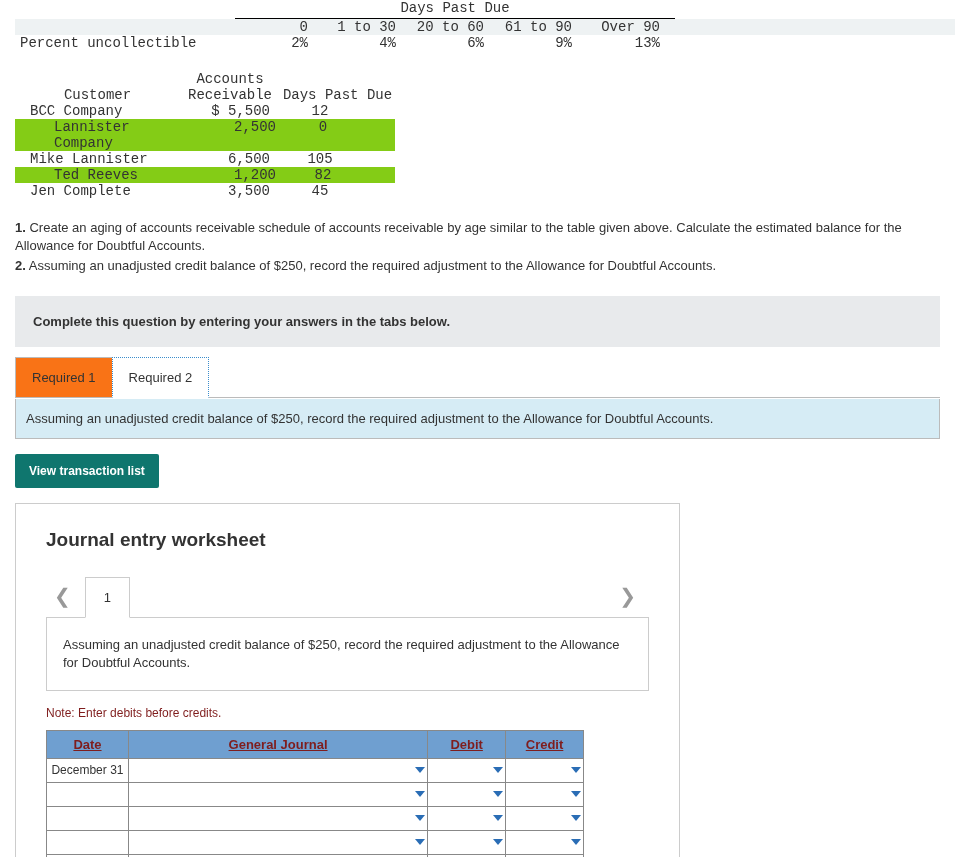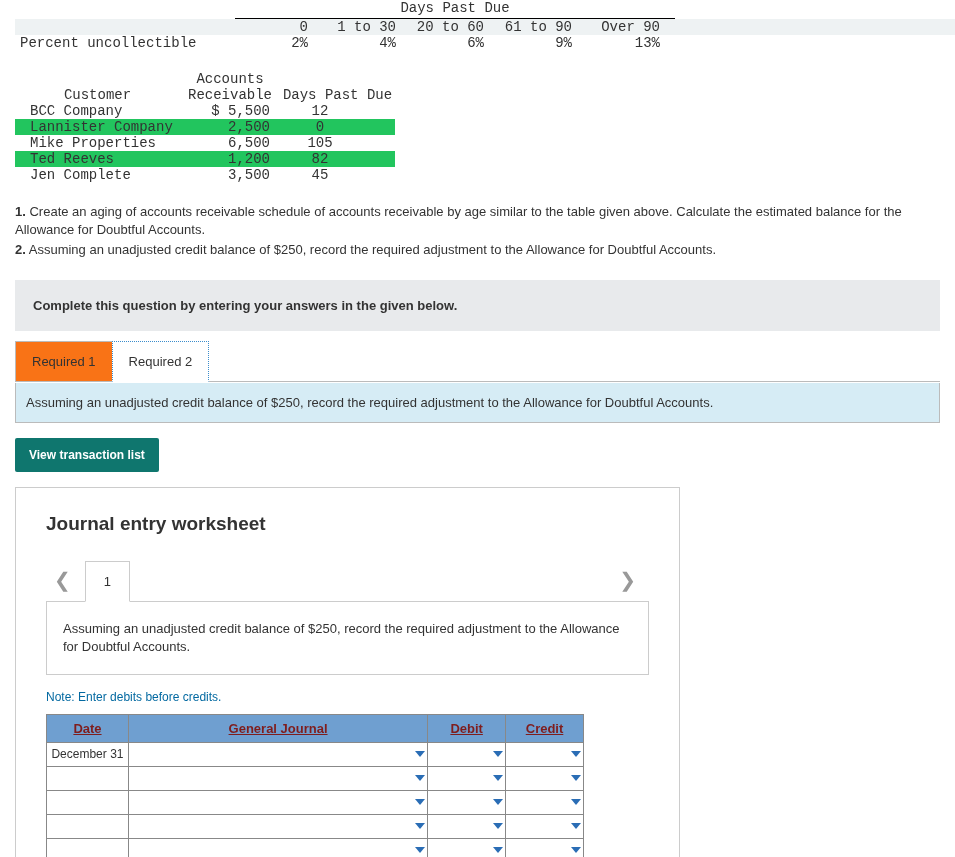--- a/index.html
+++ b/index.html
@@ -13,21 +13,21 @@
     .aging-spacer { width: 220px; }
     .aging-header-title { width: 440px; text-align: center; border-bottom: 1px solid #000; padding-bottom: 2px;}
     .aging-row { display: flex; }
     .aging-label { width: 220px; padding-left: 5px; }
     .aging-cell { width: 88px; text-align: right; padding-right: 15px; }
     .aging-row-shade { background: #eef2f3; }
     
     
     .cust-table { margin: 20px 0 20px 15px; width: 380px; }
     .cust-row { display: flex; }
-    .cust-row-shade { background: #22c55e; }
+    .cust-row-shade { background: #84cc16; padding-left: 24px; }
     .cust-col1 { width: 165px; padding-left: 15px; }
     .cust-col2 { width: 100px; text-align: right; padding-right: 10px; }
     .cust-col3 { width: 115px; text-align: center; padding-right: 35px; }
     .cust-head1 { width: 165px; text-align: center; }
     .cust-head2 { width: 100px; text-align: center; }
     .cust-head3 { width: 115px; text-align: center; }
     
     
     .questions { margin: 5px 15px 20px 15px; line-height: 1.4; }
     .questions .qrow { margin-bottom: 2px; }
@@ -53,21 +53,21 @@
     .view-btn { background: #0f766e; color: #fff; border: none; padding: 10px 14px; font-size: 12px; font-weight: bold; border-radius: 2px; cursor: pointer; }
     
     
     .worksheet { margin: 15px 15px 0 15px; border: 1px solid #ccc; padding: 25px 30px 40px 30px; width: 665px; }
     .ws-title { font-size: 19px; font-weight: bold; margin-bottom: 25px; }
     .ws-nav { display: flex; align-items: center; border-bottom: 1px solid #ccc; position: relative; }
     .ws-arrow { color: #999; font-size: 20px; padding: 0 8px; cursor: pointer; }
     .ws-arrow.right { margin-left: auto; margin-right: 5px; }
     .ws-page { border: 1px solid #ccc; border-bottom: 1px solid #fff; padding: 12px 18px; background: #fff; position: relative; top: 1px; margin-left: 6px; }
     .ws-prompt { border: 1px solid #ccc; padding: 18px 16px; margin: 0 0 15px 0; border-top: none; line-height: 1.4; }
-    .ws-note { color: #0369a1; font-size: 12px; margin-bottom: 10px; }
+    .ws-note { color: #7f1d1d; font-size: 12px; margin-bottom: 10px; }
     
     
     .jtable { border-collapse: collapse; width: 538px; }
     .jtable th { background: #6f9fd0; color: #7f1d1d; font-weight: bold; padding: 6px 4px; border: 1px solid #888; text-align: center; font-size: 13px; text-decoration: underline; }
     .jtable td { border: 1px solid #888; height: 24px; padding: 0 4px; background: #fff; position: relative; font-size: 12px; }
     .jtable .col-date { width: 82px; text-align: center; }
     .jtable .col-gj { width: 300px; }
     .jtable .col-amt { width: 78px; }
     .dd-arrow { position: absolute; right: 2px; top: 50%; transform: translateY(-50%); width: 0; height: 0; border-left: 5px solid transparent; border-right: 5px solid transparent; border-top: 6px solid #2a6db5; }
   </style>
@@ -112,42 +112,42 @@
     <div class="cust-col1">BCC Company</div>
     <div class="cust-col2">$ 5,500</div>
     <div class="cust-col3">12</div>
   </div>
   <div class="cust-row cust-row-shade">
     <div class="cust-col1">Lannister Company</div>
     <div class="cust-col2">2,500</div>
     <div class="cust-col3">0</div>
   </div>
   <div class="cust-row">
-    <div class="cust-col1">Mike Properties</div>
+    <div class="cust-col1">Mike Lannister</div>
     <div class="cust-col2">6,500</div>
     <div class="cust-col3">105</div>
   </div>
   <div class="cust-row cust-row-shade">
     <div class="cust-col1">Ted Reeves</div>
     <div class="cust-col2">1,200</div>
     <div class="cust-col3">82</div>
   </div>
   <div class="cust-row">
     <div class="cust-col1">Jen Complete</div>
     <div class="cust-col2">3,500</div>
     <div class="cust-col3">45</div>
   </div>
 </div>
 
 <div class="questions">
   <div class="qrow"><span class="qnum">1.</span><span> Create an aging of accounts receivable schedule of accounts receivable by age similar to the table given above. Calculate the estimated balance for the Allowance for Doubtful Accounts.</span></div>
   <div class="qrow"><span class="qnum">2.</span><span> Assuming an unadjusted credit balance of $250, record the required adjustment to the Allowance for Doubtful Accounts.</span></div>
 </div>
 
-<div class="instr-box">Complete this question by entering your answers in the given below.</div>
+<div class="instr-box">Complete this question by entering your answers in the tabs below.</div>
 
 <div class="tabs-container">
   <div class="tabs">
     <div class="tab">Required 1</div>
     <div class="tab active">Required 2</div>
   </div>
   <div class="tab-line"></div>
 </div>
 
 <div class="prompt-bar">Assuming an unadjusted credit balance of $250, record the required adjustment to the Allowance for Doubtful Accounts.</div>

